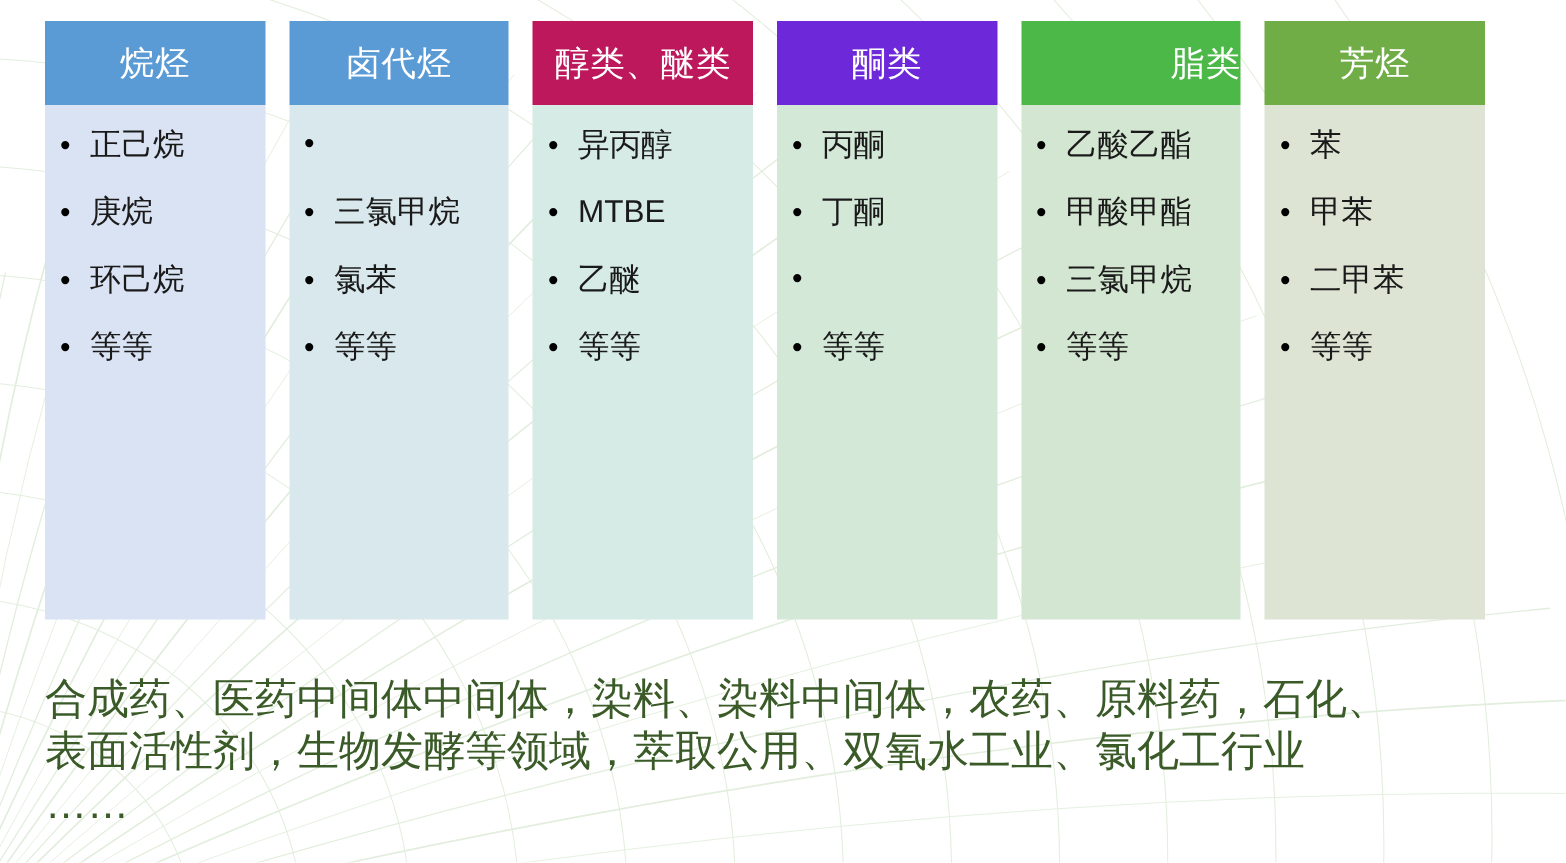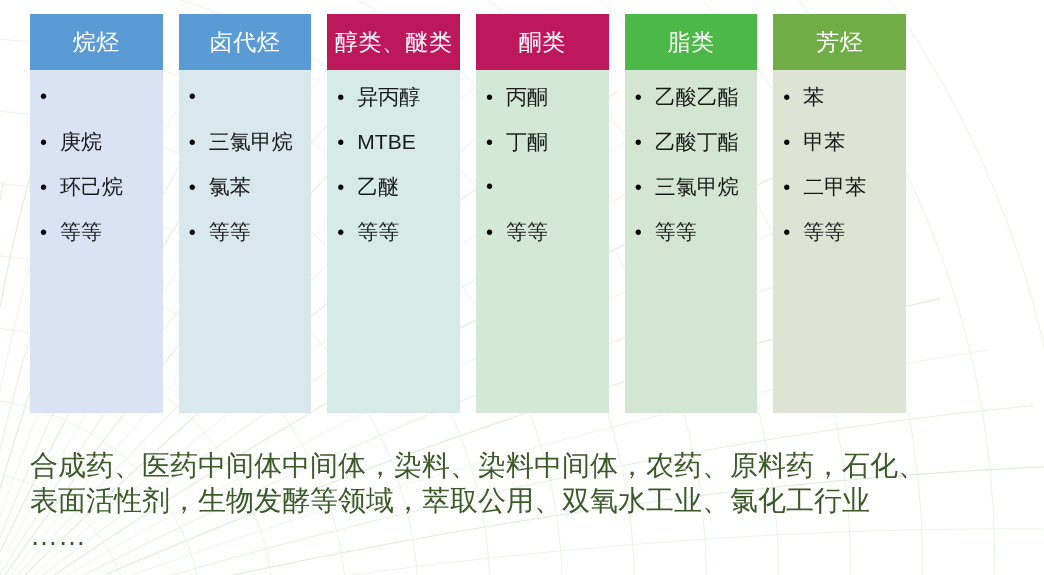--- a/index.html
+++ b/index.html
@@ -34,21 +34,21 @@
     width: 1044px;
     height: 575px;
     z-index: 1;
   }
 
   
   #card-strip {
     position: absolute;
     left: 30px;
     top: 14px;
-    width: 876px;
+    width: 960px;
     height: 399px;
     display: flex;
     flex-direction: row;
     gap: 16px;
   }
 
   .category-card {
     flex: 1 1 0;
     display: flex;
     flex-direction: column;
@@ -174,20 +174,21 @@
   <div id="card-strip">
 
     <div class="category-card">
       <div class="card-header" style="background-color: rgb(91, 155, 213);">
         <span class="card-header-label">烷烃</span>
       </div>
       <div class="card-body" style="background-color: rgb(218, 227, 243);">
         <ul class="item-list">
           <li class="item-row">
             <span class="item-bullet">•</span>
+            <span class="item-label">正己烷</span>
           </li>
           <li class="item-row">
             <span class="item-bullet">•</span>
             <span class="item-label">庚烷</span>
           </li>
           <li class="item-row">
             <span class="item-bullet">•</span>
             <span class="item-label">环己烷</span>
           </li>
           <li class="item-row">
@@ -243,21 +244,21 @@
           </li>
           <li class="item-row">
             <span class="item-bullet">•</span>
             <span class="item-label">等等</span>
           </li>
         </ul>
       </div>
     </div>
 
     <div class="category-card">
-      <div class="card-header" style="background-color: #be185d;">
+      <div class="card-header" style="background-color: #6d28d9;">
         <span class="card-header-label">酮类</span>
       </div>
       <div class="card-body" style="background-color: rgb(212, 232, 216);">
         <ul class="item-list">
           <li class="item-row">
             <span class="item-bullet">•</span>
             <span class="item-label">丙酮</span>
           </li>
           <li class="item-row">
             <span class="item-bullet">•</span>
@@ -268,32 +269,32 @@
           </li>
           <li class="item-row">
             <span class="item-bullet">•</span>
             <span class="item-label">等等</span>
           </li>
         </ul>
       </div>
     </div>
 
     <div class="category-card">
-      <div class="card-header" style="background-color: rgb(76, 184, 72);">
+      <div class="card-header" style="background-color: rgb(76, 184, 72); justify-content: flex-end;">
         <span class="card-header-label">脂类</span>
       </div>
       <div class="card-body" style="background-color: rgb(211, 230, 209);">
         <ul class="item-list">
           <li class="item-row">
             <span class="item-bullet">•</span>
             <span class="item-label">乙酸乙酯</span>
           </li>
           <li class="item-row">
             <span class="item-bullet">•</span>
-            <span class="item-label">乙酸丁酯</span>
+            <span class="item-label">甲酸甲酯</span>
           </li>
           <li class="item-row">
             <span class="item-bullet">•</span>
             <span class="item-label">三氯甲烷</span>
           </li>
           <li class="item-row">
             <span class="item-bullet">•</span>
             <span class="item-label">等等</span>
           </li>
         </ul>

